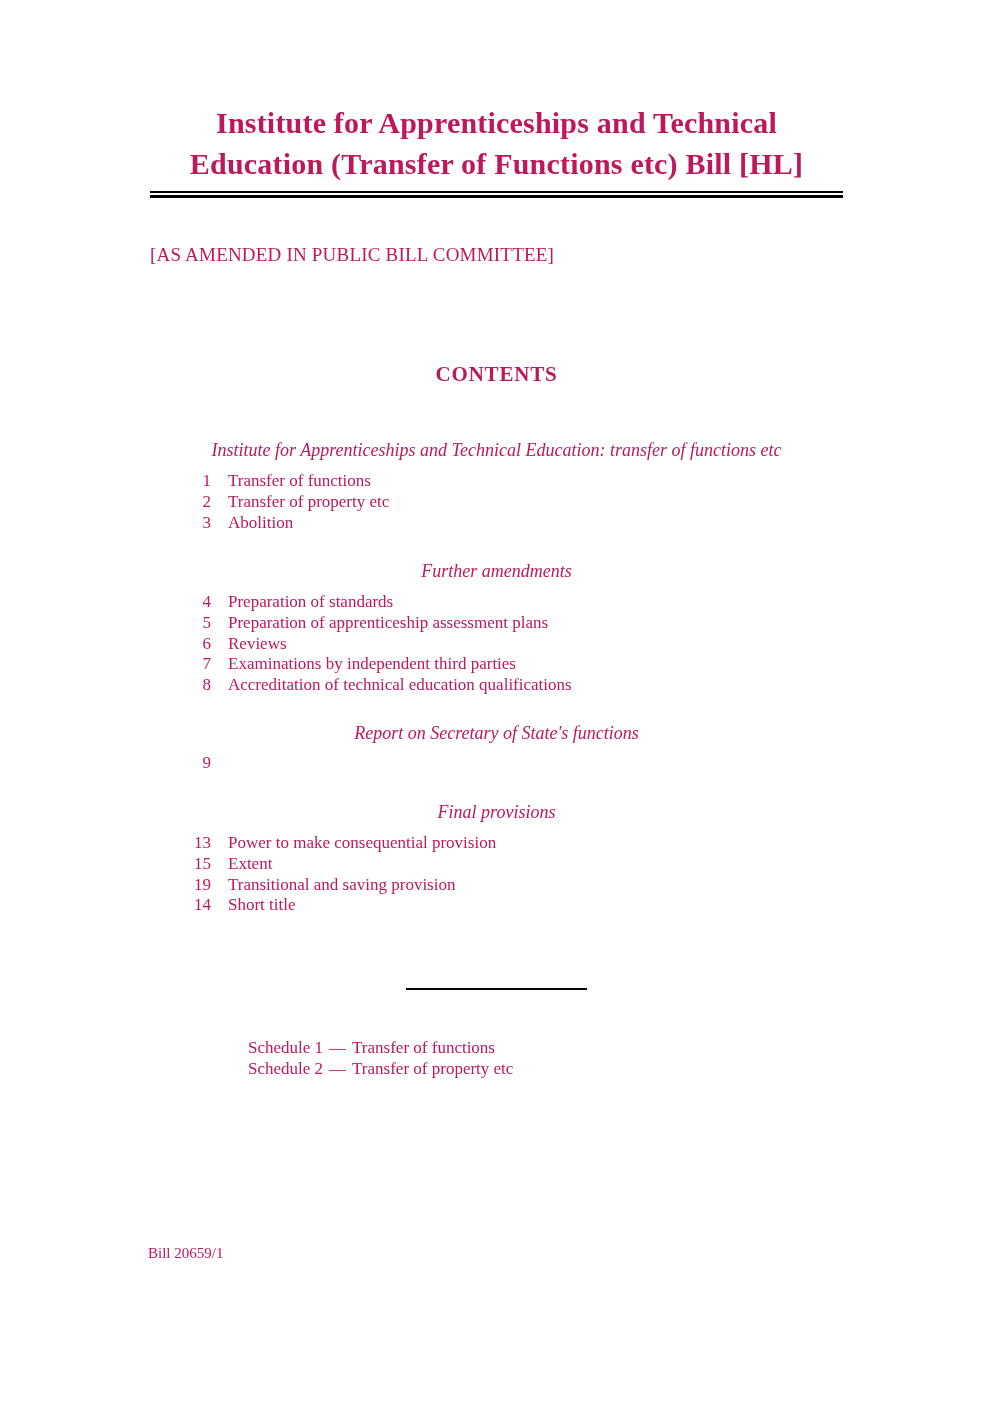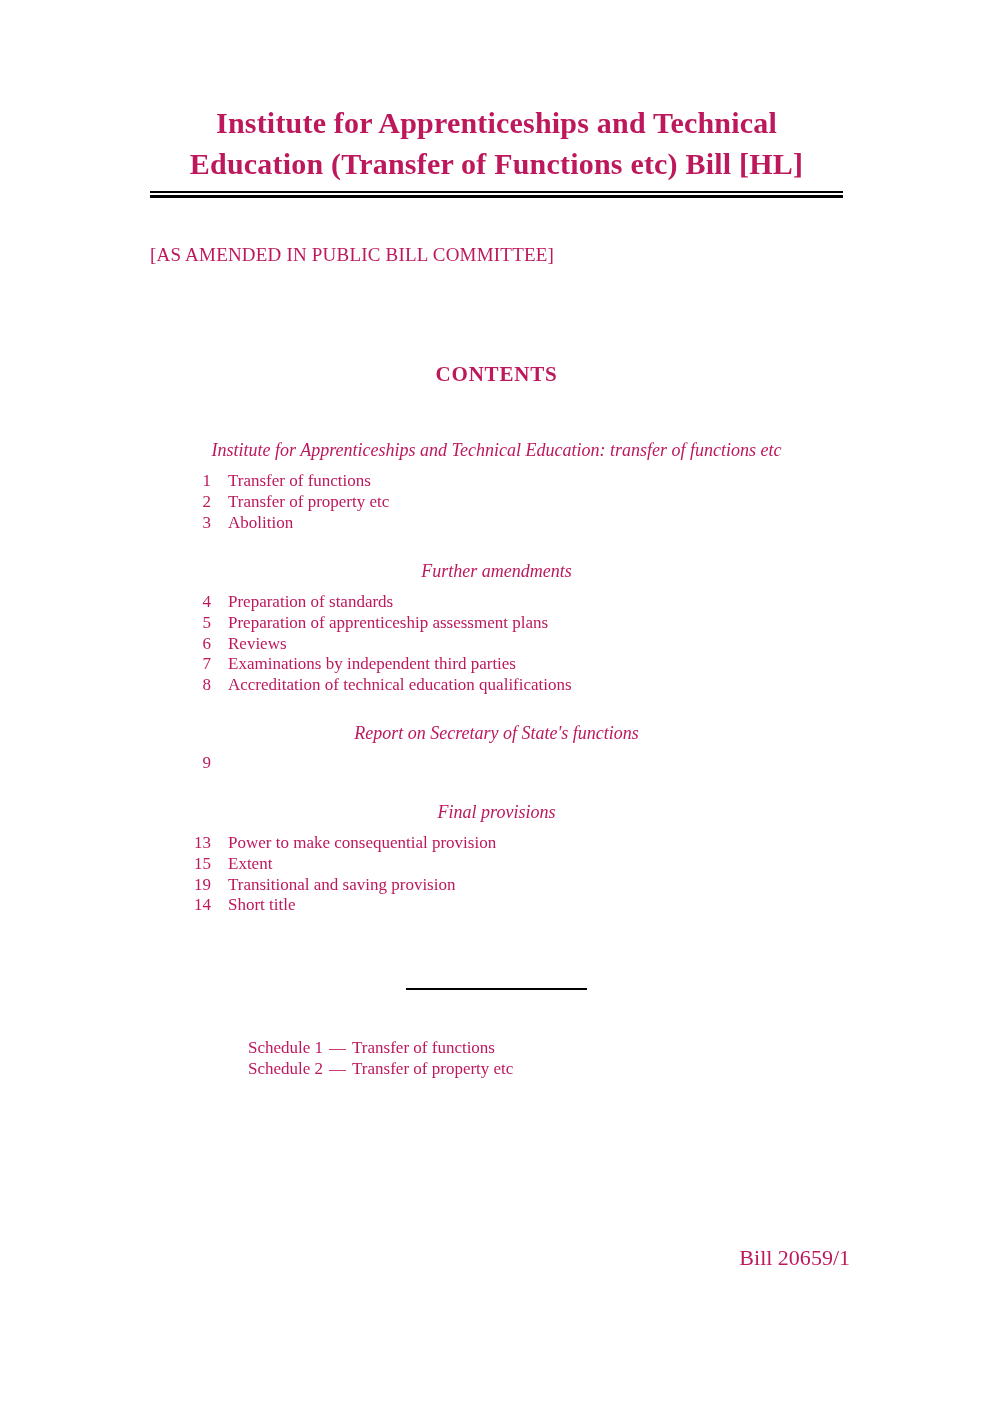--- a/index.html
+++ b/index.html
@@ -60,22 +60,22 @@
     border-top: 2px solid #000;
   }
   .schedules {
     left: 228px; top: 1038px;
     font-size: 17px; line-height: 20.8px; margin-left: 20px;
   }
   .sched-sep { padding: 0 6px; }
 
   .footer {
     left: 148px; top: 1245px; width: 702px;
-    font-size: 22px;
-    display: flex; justify-content: flex-end;
+    font-size: 15px;
+    display: flex; justify-content: flex-start;
   }
 </style>
 </head>
 <body>
 
 <div class="page">
 
   <div class="abs doc-title">
     <div>Institute for Apprenticeships and Technical</div>
     <div>Education (Transfer of Functions etc) Bill [HL]</div>

